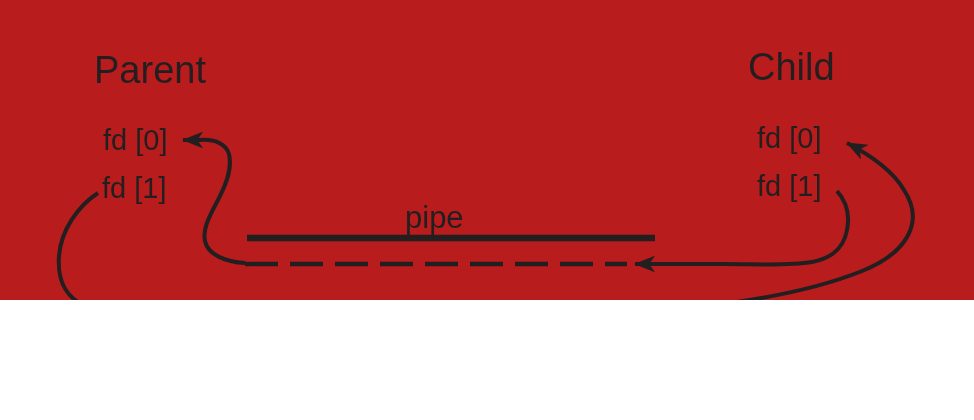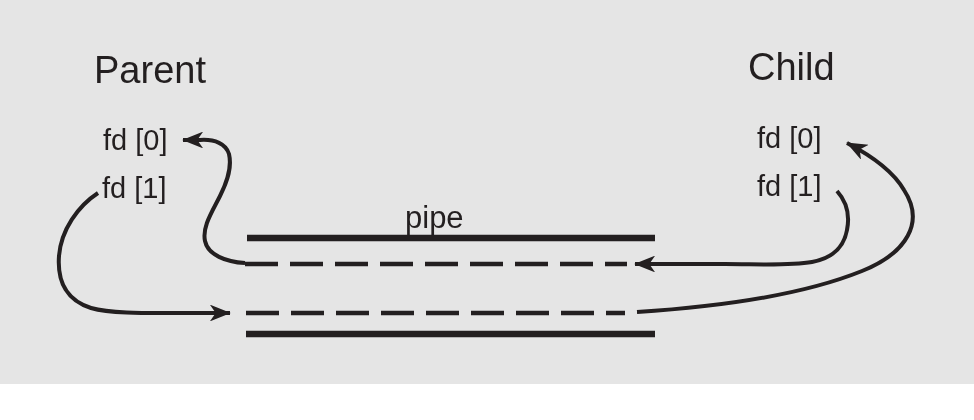--- a/index.html
+++ b/index.html
@@ -3,22 +3,22 @@
 <meta charset="utf-8">
 <style>
   html, body {
     margin: 0;
     padding: 0;
     background: #ffffff;
   }
   .canvas {
     position: relative;
     width: 974px;
-    height: 384px;
-    background: #e5e5e5;
+    height: 300px;
+    background: #b91c1c;
     overflow: hidden;
     font-family: "Liberation Sans", "DejaVu Sans", sans-serif;
   }
   svg { display: block; }
   .title-text {
     font-size: 38px;
     fill: #231f20;
     font-family: "Liberation Sans", "DejaVu Sans", sans-serif;
   }
   .fd-text {

